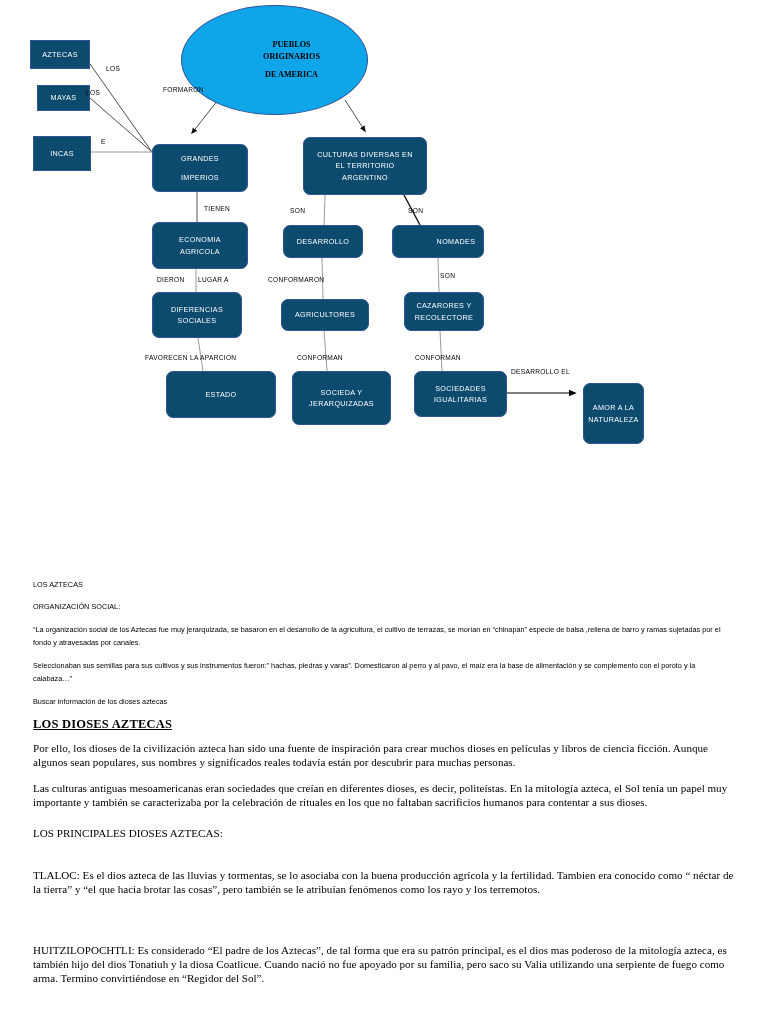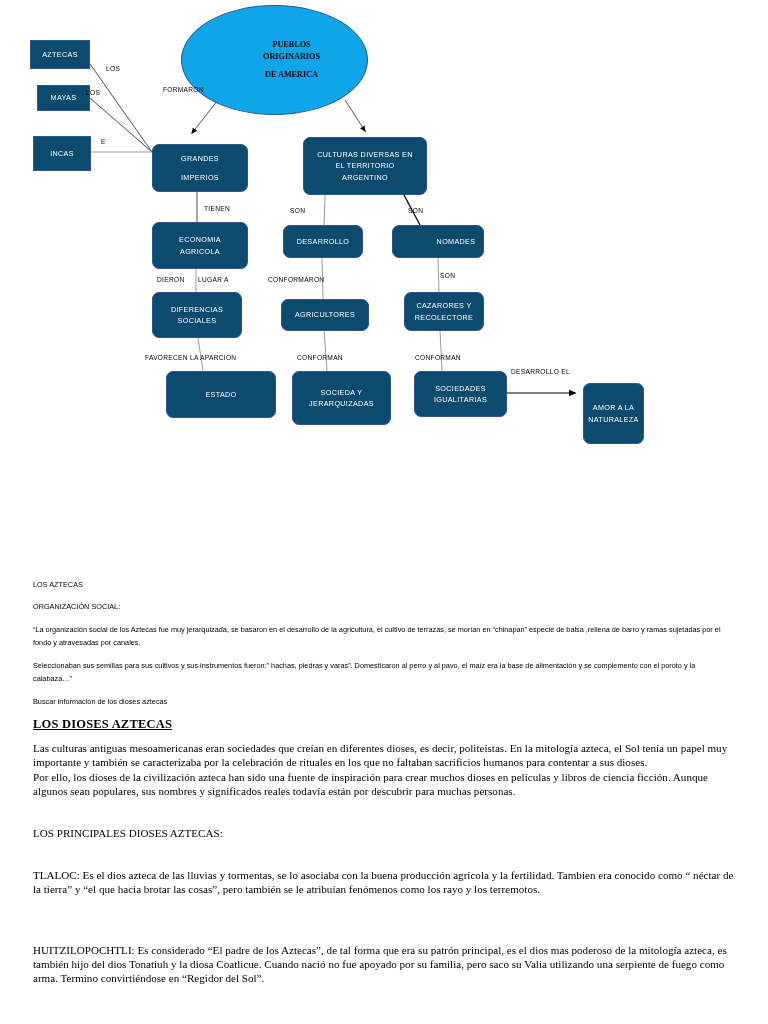--- a/index.html
+++ b/index.html
@@ -267,24 +267,24 @@
     <p class="small-p">ORGANIZACIÓN SOCIAL:</p>
 
     <p class="small-p">“La organización social de los Aztecas fue muy jerarquizada, se basaron en el desarrollo de la agricultura, el cultivo de terrazas, se morían en “chinapan” especie de balsa ,rellena de barro y ramas sujetadas por el fondo y atravesadas por canales.</p>
 
     <p class="small-p">Seleccionaban sus semillas para sus cultivos y sus instrumentos fueron:” hachas, piedras y varas”. Domesticaron al perro y al pavo, el maíz era la base de alimentación y se complemento con el poroto y la calabaza…”</p>
 
     <p class="small-p">Buscar información de los dioses aztecas</p>
 
     <div class="heading-gods">LOS DIOSES AZTECAS</div>
 
+    <p class="serif-p">Por ello, los dioses de la civilización azteca han sido una fuente de inspiración para crear muchos dioses en películas y libros de ciencia ficción. Aunque algunos sean populares, sus nombres y significados reales todavía están por descubrir para muchas personas.</p>
+
     <p class="serif-p tight">Las culturas antiguas mesoamericanas eran sociedades que creían en diferentes dioses, es decir, politeístas. En la mitología azteca, el Sol tenía un papel muy importante y también se caracterizaba por la celebración de rituales en los que no faltaban sacrificios humanos para contentar a sus dioses.</p>
 
-    <p class="serif-p">Por ello, los dioses de la civilización azteca han sido una fuente de inspiración para crear muchos dioses en películas y libros de ciencia ficción. Aunque algunos sean populares, sus nombres y significados reales todavía están por descubrir para muchas personas.</p>
-
     <div class="gap-md"></div>
 
     <p class="serif-p">LOS PRINCIPALES DIOSES AZTECAS:</p>
 
     <div class="gap-md"></div>
 
     <p class="serif-p">TLALOC: Es el dios azteca de las lluvias y tormentas, se lo asociaba con la buena producción agrícola y la fertilidad. Tambien era conocido como “ néctar de la tierra” y “el que hacia brotar las cosas”, pero también se le atribuían fenómenos como los rayo y los terremotos.</p>
 
     <div class="gap-lg"></div>
 

